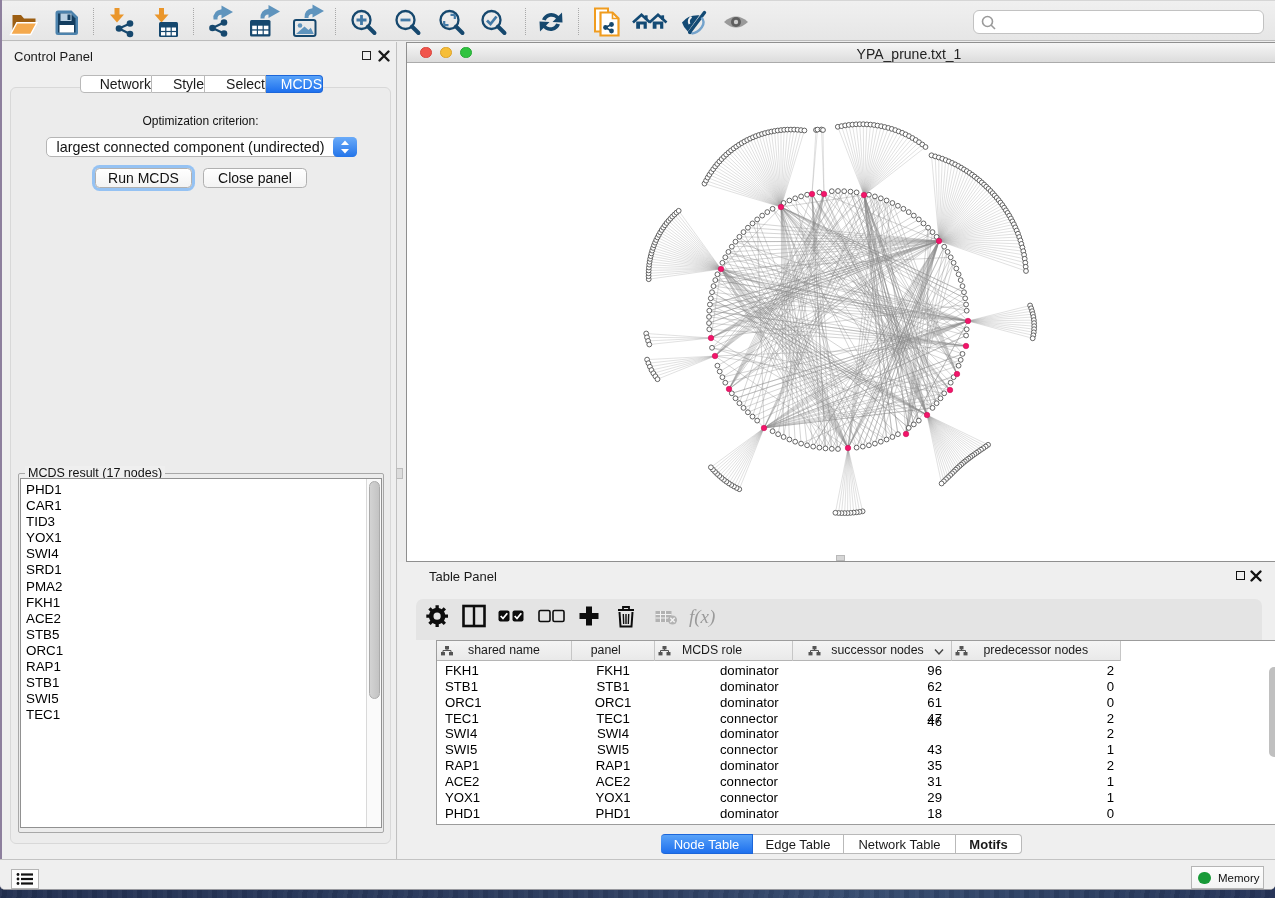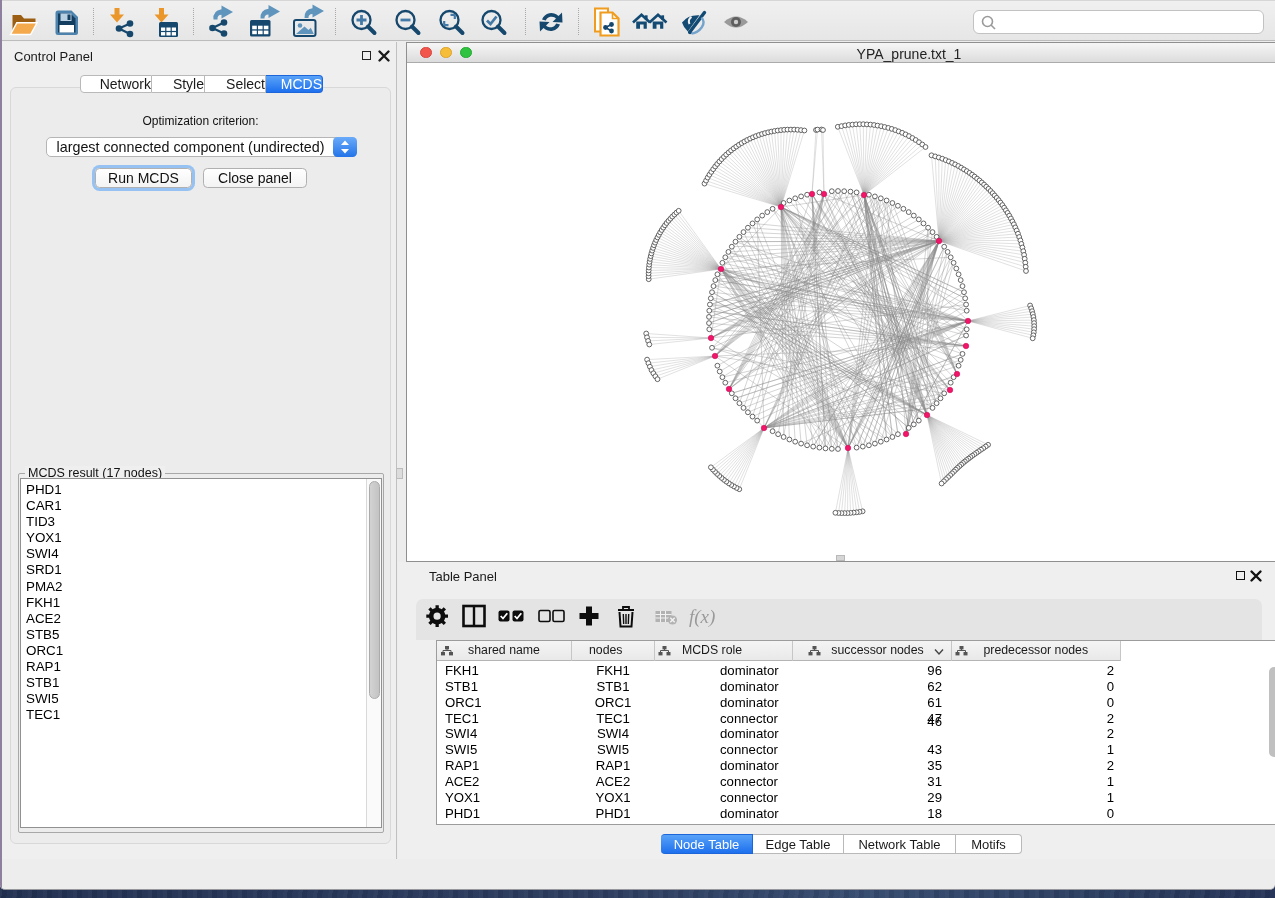--- a/index.html
+++ b/index.html
@@ -1211,21 +1211,21 @@
         <circle cx="260" cy="20" r="4.6" fill="#8a8a8a"></circle>
         <path d="M257.8 17.8 L262.2 22.2 M262.2 17.8 L257.8 22.2" stroke="#fff" stroke-width="1.4"></path>
       </g>
 
       <text x="273" y="24" font-family="Liberation Serif, serif" font-style="italic" font-size="19" fill="#9a9a9a">f(x)</text>
     </svg>
   </div>
   <div class="tblbox">
     <div class="thead" style="left:0; width:684px;"></div>
     <div class="th" style="left:0px; width:135px;">shared name</div>
-    <div class="th" style="left:135px; width:82.5px; padding-right:14px;">nodes</div>
+    <div class="th" style="left:135px; width:82.5px; padding-right:14px;">panel</div>
     <div class="th" style="left:206px; width:150px; padding-right:11px;">MCDS role</div>
     <div class="th" style="left:367.5px; width:147px;">successor nodes</div>
     <div class="th" style="left:514.5px; width:169.5px;">predecessor nodes</div>
     <svg width="684" height="20" viewBox="0 0 684 20" style="position:absolute;left:0;top:0">
       <g fill="#555">
         <rect x="8" y="5" width="4" height="3.4"></rect>
             <rect x="4" y="11" width="4" height="3.4"></rect>
             <rect x="12" y="11" width="4" height="3.4"></rect>
         <path d="M10 8 v2 M6 11 v-1.5 h8 v1.5" stroke="#555" fill="none"></path>
       </g>
@@ -1298,17 +1298,32 @@
 <div class="trow" style="left:135px; top:164.7px; width:82px; text-align:center;">PHD1</div>
 <div class="trow" style="left:283px; top:164.7px;">dominator</div>
 <div class="trow" style="left:420px; top:164.7px; width:85px; text-align:right;">18</div>
 <div class="trow" style="left:592px; top:164.7px; width:85px; text-align:right;">0</div>
     <div class="tb-sb"></div>
   </div>
   <div class="btabs">
     <div class="btab" style="width:92px; background:linear-gradient(#58a2f8,#1e70ee); color:#fff; border-color:#1c66d9; border-radius:4px 0 0 4px;">Node Table</div>
     <div class="btab" style="width:91px;">Edge Table</div>
     <div class="btab" style="width:112px;">Network Table</div>
-    <div class="btab" style="width:66px; border-radius:0 4px 4px 0;">Motifs</div>
+    <div class="btab" style="width:66px; border-radius:0 4px 4px 0;font-weight:bold;">Motifs</div>
   </div>
 </div>
 
+<div class="statusbar">
+  <div class="sb-btn">
+    <svg width="26" height="18" viewBox="0 0 26 18" style="position:absolute;left:0;top:0">
+      <g fill="#111">
+        <circle cx="6" cy="4.5" r="1.4"></circle>
+            <circle cx="6" cy="9" r="1.4"></circle>
+            <circle cx="6" cy="13.5" r="1.4"></circle>
+        <rect x="9" y="3.4" width="12" height="2.2"></rect>
+            <rect x="9" y="7.9" width="12" height="2.2"></rect>
+            <rect x="9" y="12.4" width="12" height="2.2"></rect>
+      </g>
+    </svg>
+  </div>
+  <div class="mem-btn"><div class="mem-dot"></div>Memory</div>
 </div>
+</div>
 
 </body></html>

